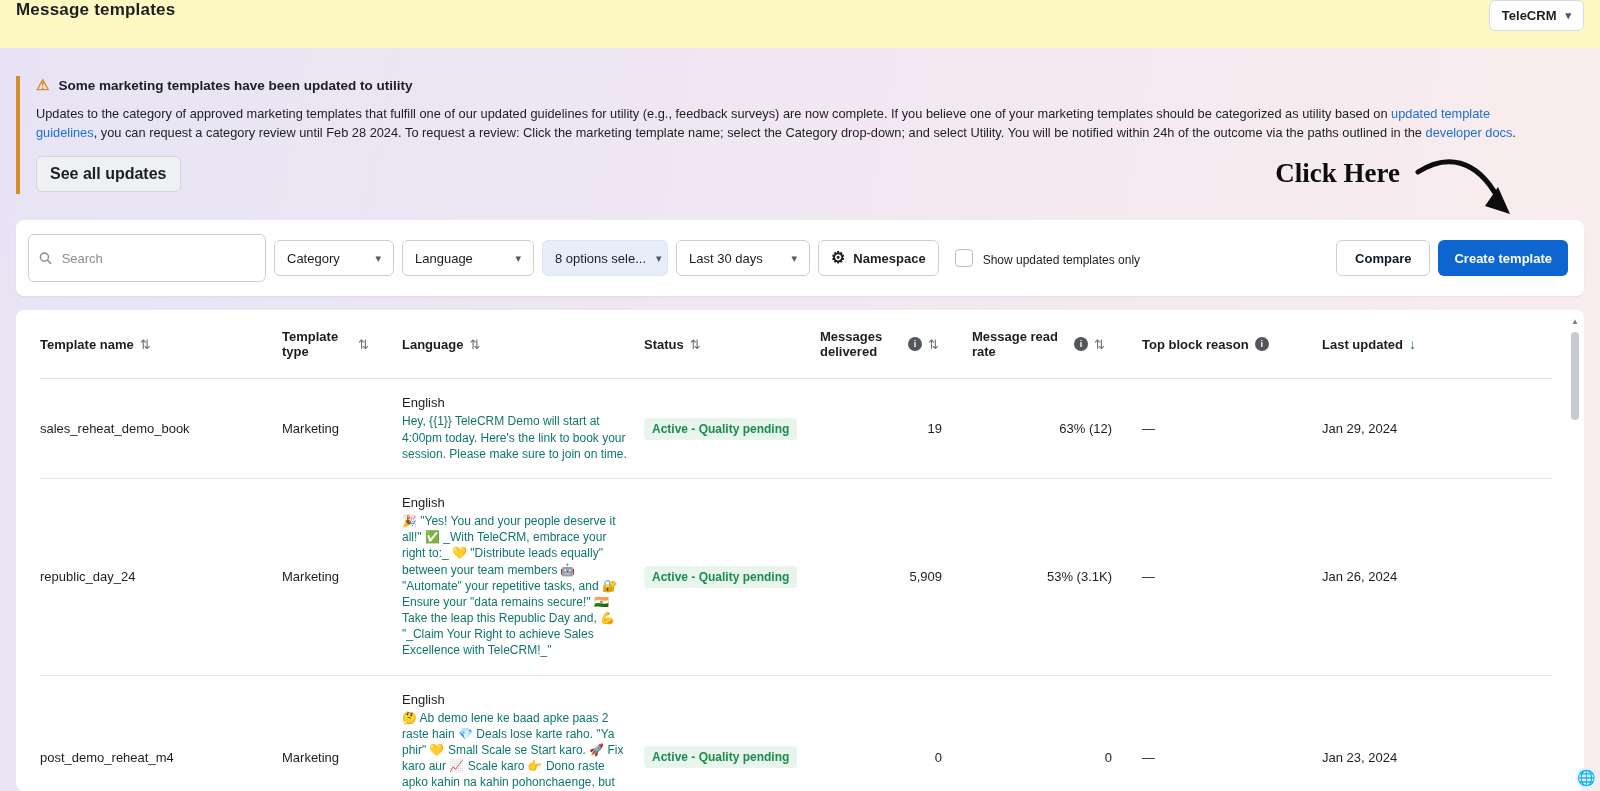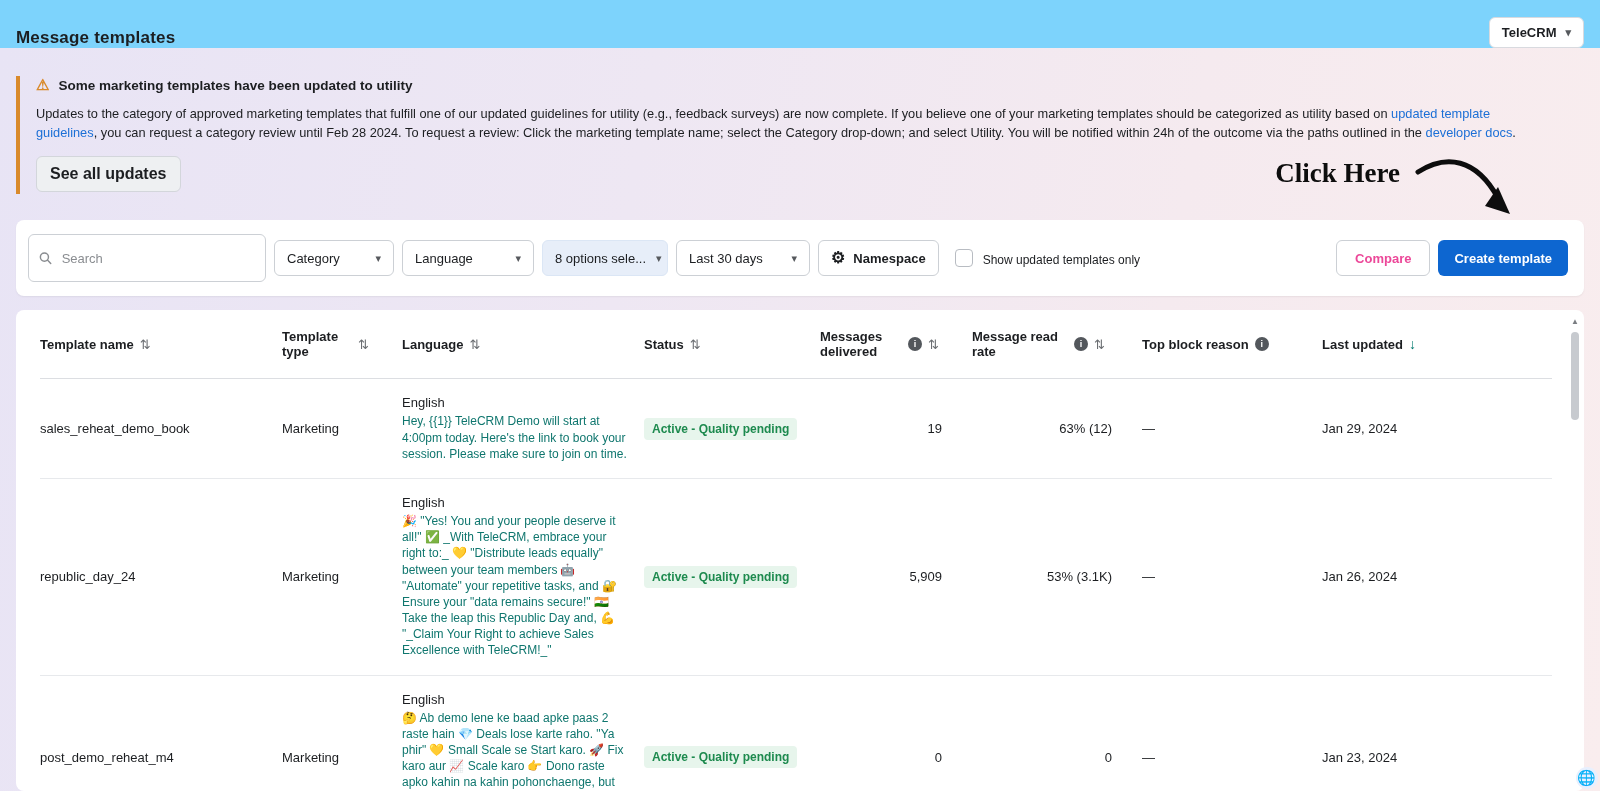--- a/index.html
+++ b/index.html
@@ -5,21 +5,21 @@
   * { box-sizing: border-box; }
   html, body { margin:0; padding:0; }
   body {
     width:1600px; height:791px; overflow:hidden;
     font-family:"Liberation Sans", sans-serif;
     color:#1c1e21; background:#f5f5f6;
   }
 
   
   .topbar {
-    height:48px; background:#7dd3fc; display:flex; align-items:flex-end;
+    height:48px; background:#fef9c3; display:flex; align-items:flex-start;
     justify-content:space-between; padding:0 16px;
   }
   .page-title { font-size:17px; font-weight:700; margin:0; letter-spacing:.2px; }
   .account-btn {
     background:#fff; border:1px solid #d8dadf; border-radius:6px;
     padding:7px 12px; font-weight:600; font-size:13px; color:#1c1e21;
     display:flex; align-items:center; gap:9px; cursor:pointer;
     font-family:"Liberation Sans", sans-serif;
   }
   .caret { color:#56595d; font-size:11px; line-height:1; }
@@ -68,21 +68,21 @@
   }
   .w-cat { width:120px; } .w-lang { width:132px; } .w-stat { width:126px;text-align:center; } .w-date { width:134px; }
   .select.blue { background:#e7eef9; border-color:#dbe6f5; }
   .namespace { font-weight:600; justify-content:flex-start; gap:8px; }
   .gear-icon { font-size:16px; line-height:1; }
   .chk { display:flex; align-items:flex-end; gap:10px; font-size:12px; margin-left:8px; cursor:pointer; }
   .chk-box { width:18px; height:18px; border:1px solid #b8bcc2; border-radius:4px; background:#fff; flex:0 0 auto; }
   .spacer { flex:1; }
   .btn-compare {
     background:#fff; border:1px solid #ccd0d5; border-radius:6px; height:36px;
-    padding:0 18px; font-weight:600; font-size:13px; color:#ec4899; cursor:pointer;
+    padding:0 18px; font-weight:600; font-size:13px; color:#0f172a; cursor:pointer;
     font-family:"Liberation Sans", sans-serif;
   }
   .btn-create {
     background:var(--accent-blue,#0d66d0); color:#fff; border:none; border-radius:6px;
     height:36px; padding:0 16px; font-weight:600; font-size:13px; cursor:pointer; margin-right:4px;
     font-family:"Liberation Sans", sans-serif;
   }
 
   
   .table-card { background:#fff; border-radius:8px; flex:1; overflow:hidden; position:relative; padding:0 18px 0 24px; }

